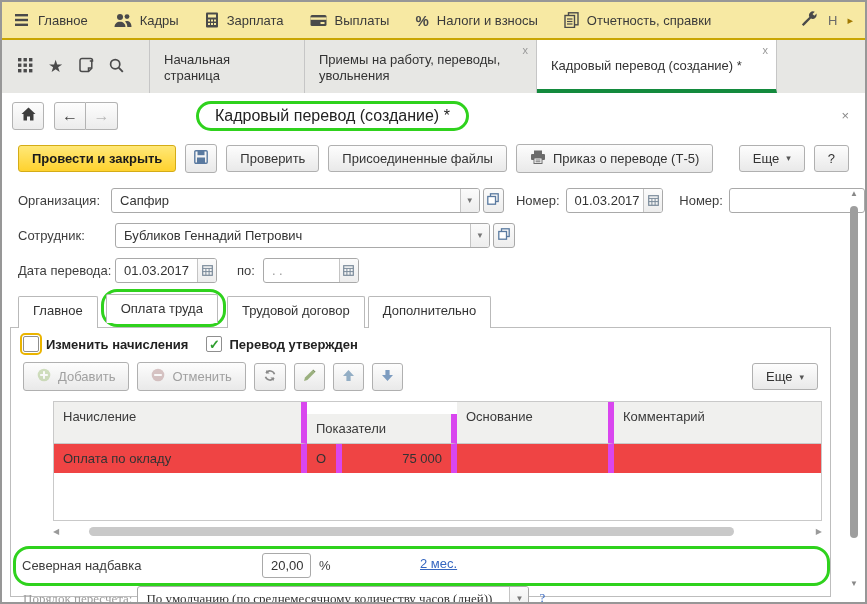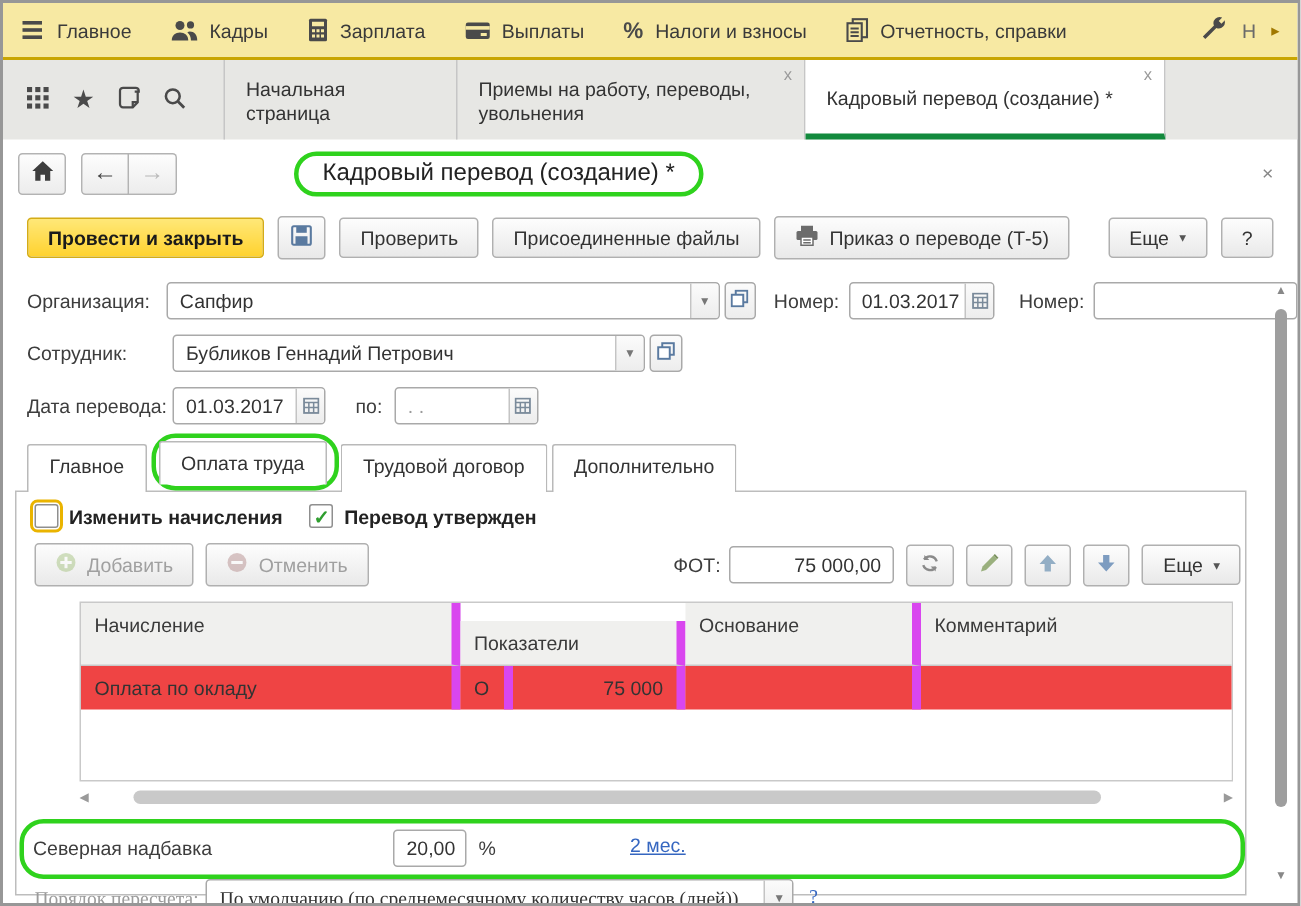--- a/index.html
+++ b/index.html
@@ -323,21 +323,21 @@
         </span>
     </div>
     <span class="flabel" style="margin-left:16px">Номер:</span>
     <div class="field" style="width:142px; margin-left:6px">
       <span class="txt"></span>
     </div>
   </div>
 
   <div class="frow">
     <span class="flabel" style="width:97px">Сотрудник:</span>
-    <div class="field" style="width:315px">
+    <div class="field" style="width:375px">
       <span class="txt">Бубликов Геннадий Петрович</span>
       <span class="seg">
           <span class="car">▼</span>
         </span>
     </div>
     <span class="openbtn">
         <span><svg width="12" height="12" viewBox="0 0 12 12">
             <rect x="3.5" y="0.8" width="7.7" height="7.7" fill="none" stroke="#5a7aa0" stroke-width="1.3"></rect>
             <rect x="0.8" y="3.5" width="7.7" height="7.7" fill="#fff" stroke="#5a7aa0" stroke-width="1.3"></rect>
           </svg></span>
@@ -406,26 +406,20 @@
             </svg></span>
         <span>Добавить</span>
       </button>
       <button class="btn disabled">
         <span><svg width="14" height="14" viewBox="0 0 14 14">
               <circle cx="7" cy="7" r="6.3" fill="#b08585"></circle>
               <rect x="3.2" y="6" width="7.6" height="2" fill="#fff"></rect>
             </svg></span>
         <span>Отменить</span>
       </button>
-      <div class="fot">
-        <span class="flabel">ФОТ:</span>
-        <div class="field">
-          <span class="txt">75 000,00</span>
-        </div>
-      </div>
       <button class="btn iconbtn">
           <span><svg width="14" height="13" viewBox="0 0 14 13">
               <path d="M11.5 5.2A4.8 4.8 0 0 0 3 4" fill="none" stroke="#8a8a8a" stroke-width="1.6"></path>
               <path d="M3.2 1v3.4h3.4z" fill="#8a8a8a"></path>
               <path d="M2.5 7.8A4.8 4.8 0 0 0 11 9" fill="none" stroke="#8a8a8a" stroke-width="1.6"></path>
               <path d="M10.8 12V8.6H7.4z" fill="#8a8a8a"></path>
             </svg></span>
         </button>
       <button class="btn iconbtn">
           <span><svg width="13" height="13" viewBox="0 0 13 13">

